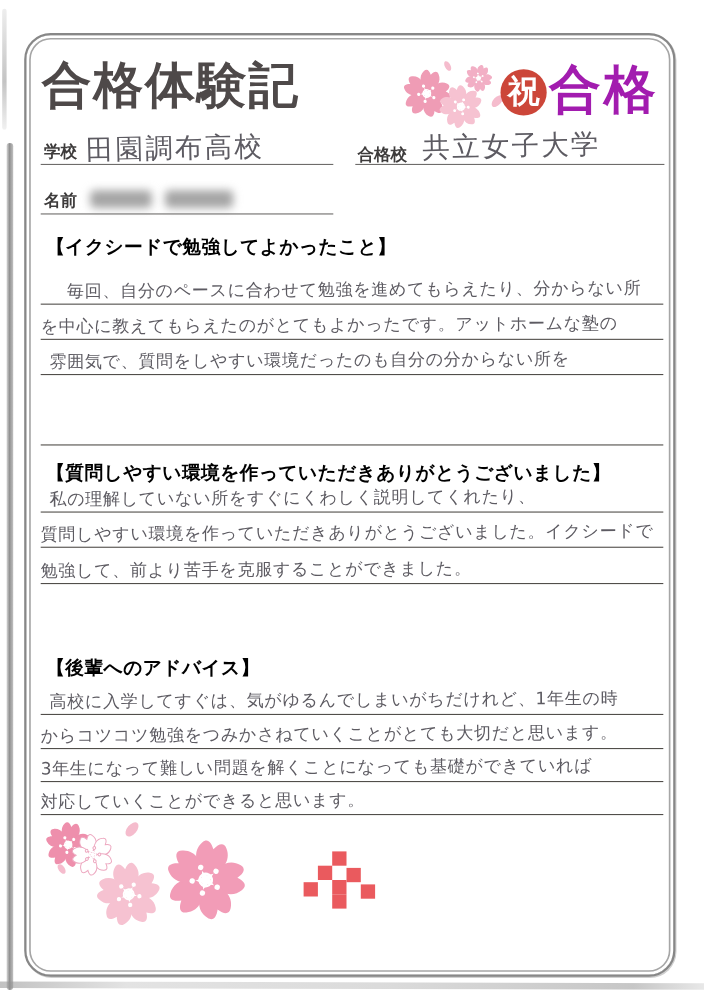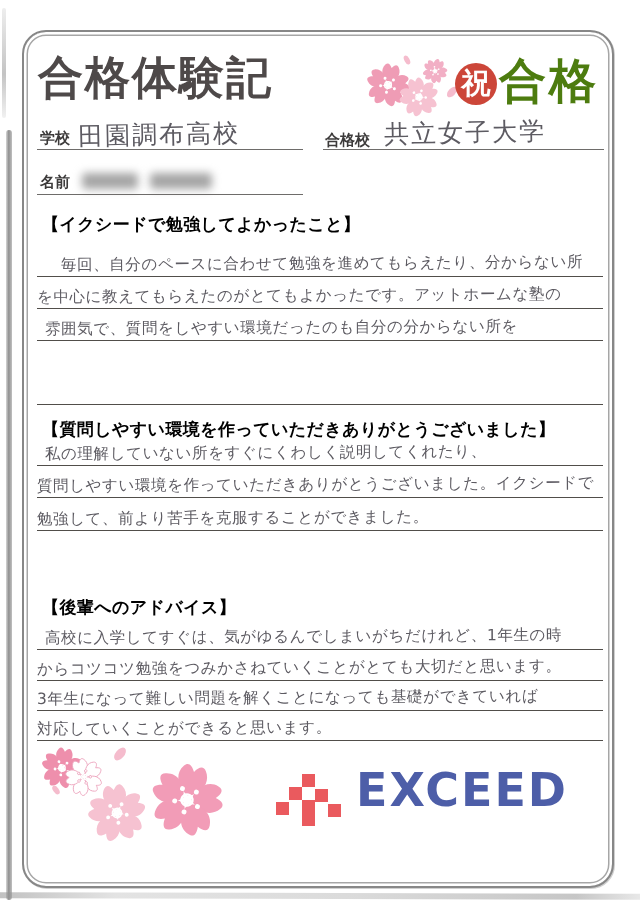--- a/index.html
+++ b/index.html
@@ -34,21 +34,21 @@
     position:absolute;left:14px;top:22px;font-size:45px;font-weight:900;
     color:#4e4949;letter-spacing:2px;line-height:1.05;
   }
   .celebration-badge{
     position:absolute;left:431px;top:31px;width:42px;height:42px;border-radius:50%;
     background:#cc4639;color:#fff;font-size:29px;font-weight:700;
     display:flex;align-items:center;justify-content:center;
   }
   .celebration-goukaku{
     position:absolute;left:475px;top:25px;font-size:47px;font-weight:800;
-    color:#4d7c0f;letter-spacing:3px;line-height:1;
+    color:#a21caf;letter-spacing:3px;line-height:1;
   }
   .deco{position:absolute;}
   
   .field-label{position:absolute;font-size:15px;font-weight:800;color:#3d3b3b;}
   .hw{font-family:"DejaVu Sans", sans-serif;color:#5d5b62;}
   .field-value{position:absolute;font-size:25px;letter-spacing:2px;transform:rotate(-1.2deg);}
   .u-line{position:absolute;border-bottom:1.6px solid #6e6c6a;}
   .redacted{position:absolute;left:58px;top:139px;width:138px;height:20px;display:flex;gap:12px;}
   .redacted i{display:block;background:#a5a5a5;border-radius:4px;filter:blur(4px);height:16px;margin-top:2px;}
   .redacted i:first-child{width:56px;}
@@ -189,15 +189,14 @@
 
   <div class="brand-mark">
     <i style="left:26px;top:0"></i>
     <i style="left:13px;top:13px"></i>
     <i style="left:39px;top:15px"></i>
     <i style="left:0;top:28px"></i>
     <i style="left:26px;top:26px"></i>
     <i style="left:52px;top:30px"></i>
     <i style="left:26px;top:39px"></i>
   </div>
-  <div class="brand-word">EXCEED</div>
 
 </div>
 
 </body></html>

